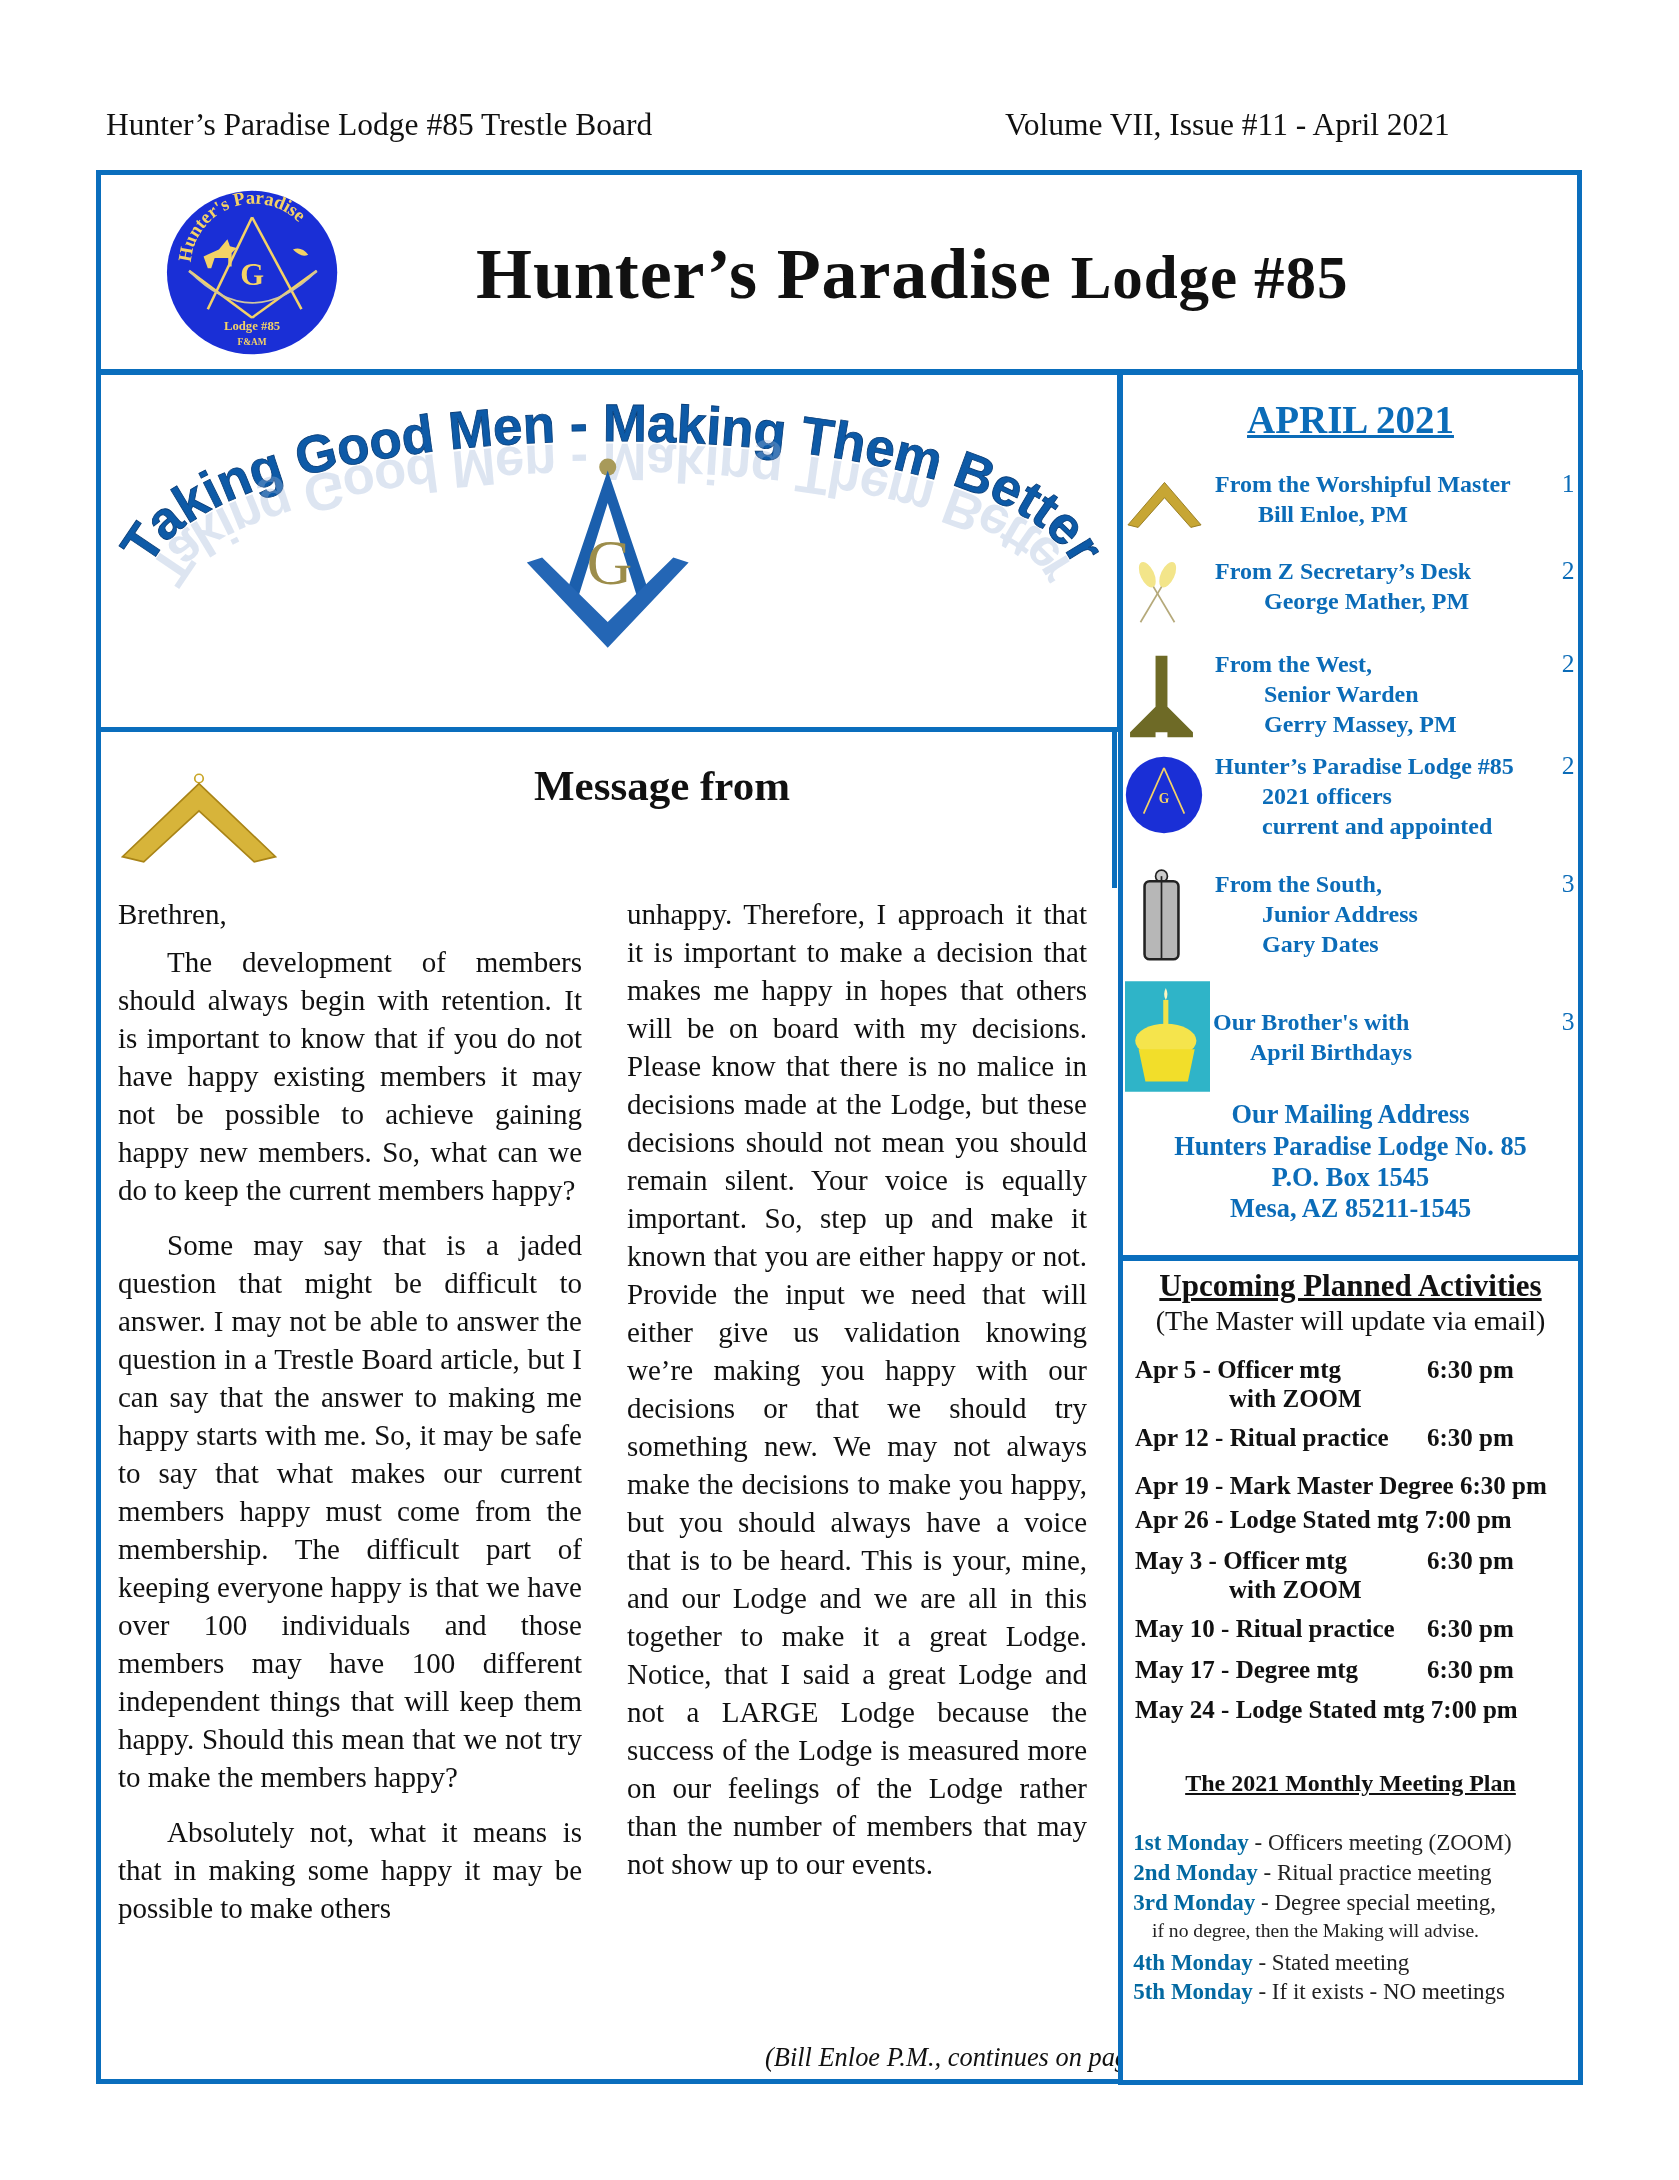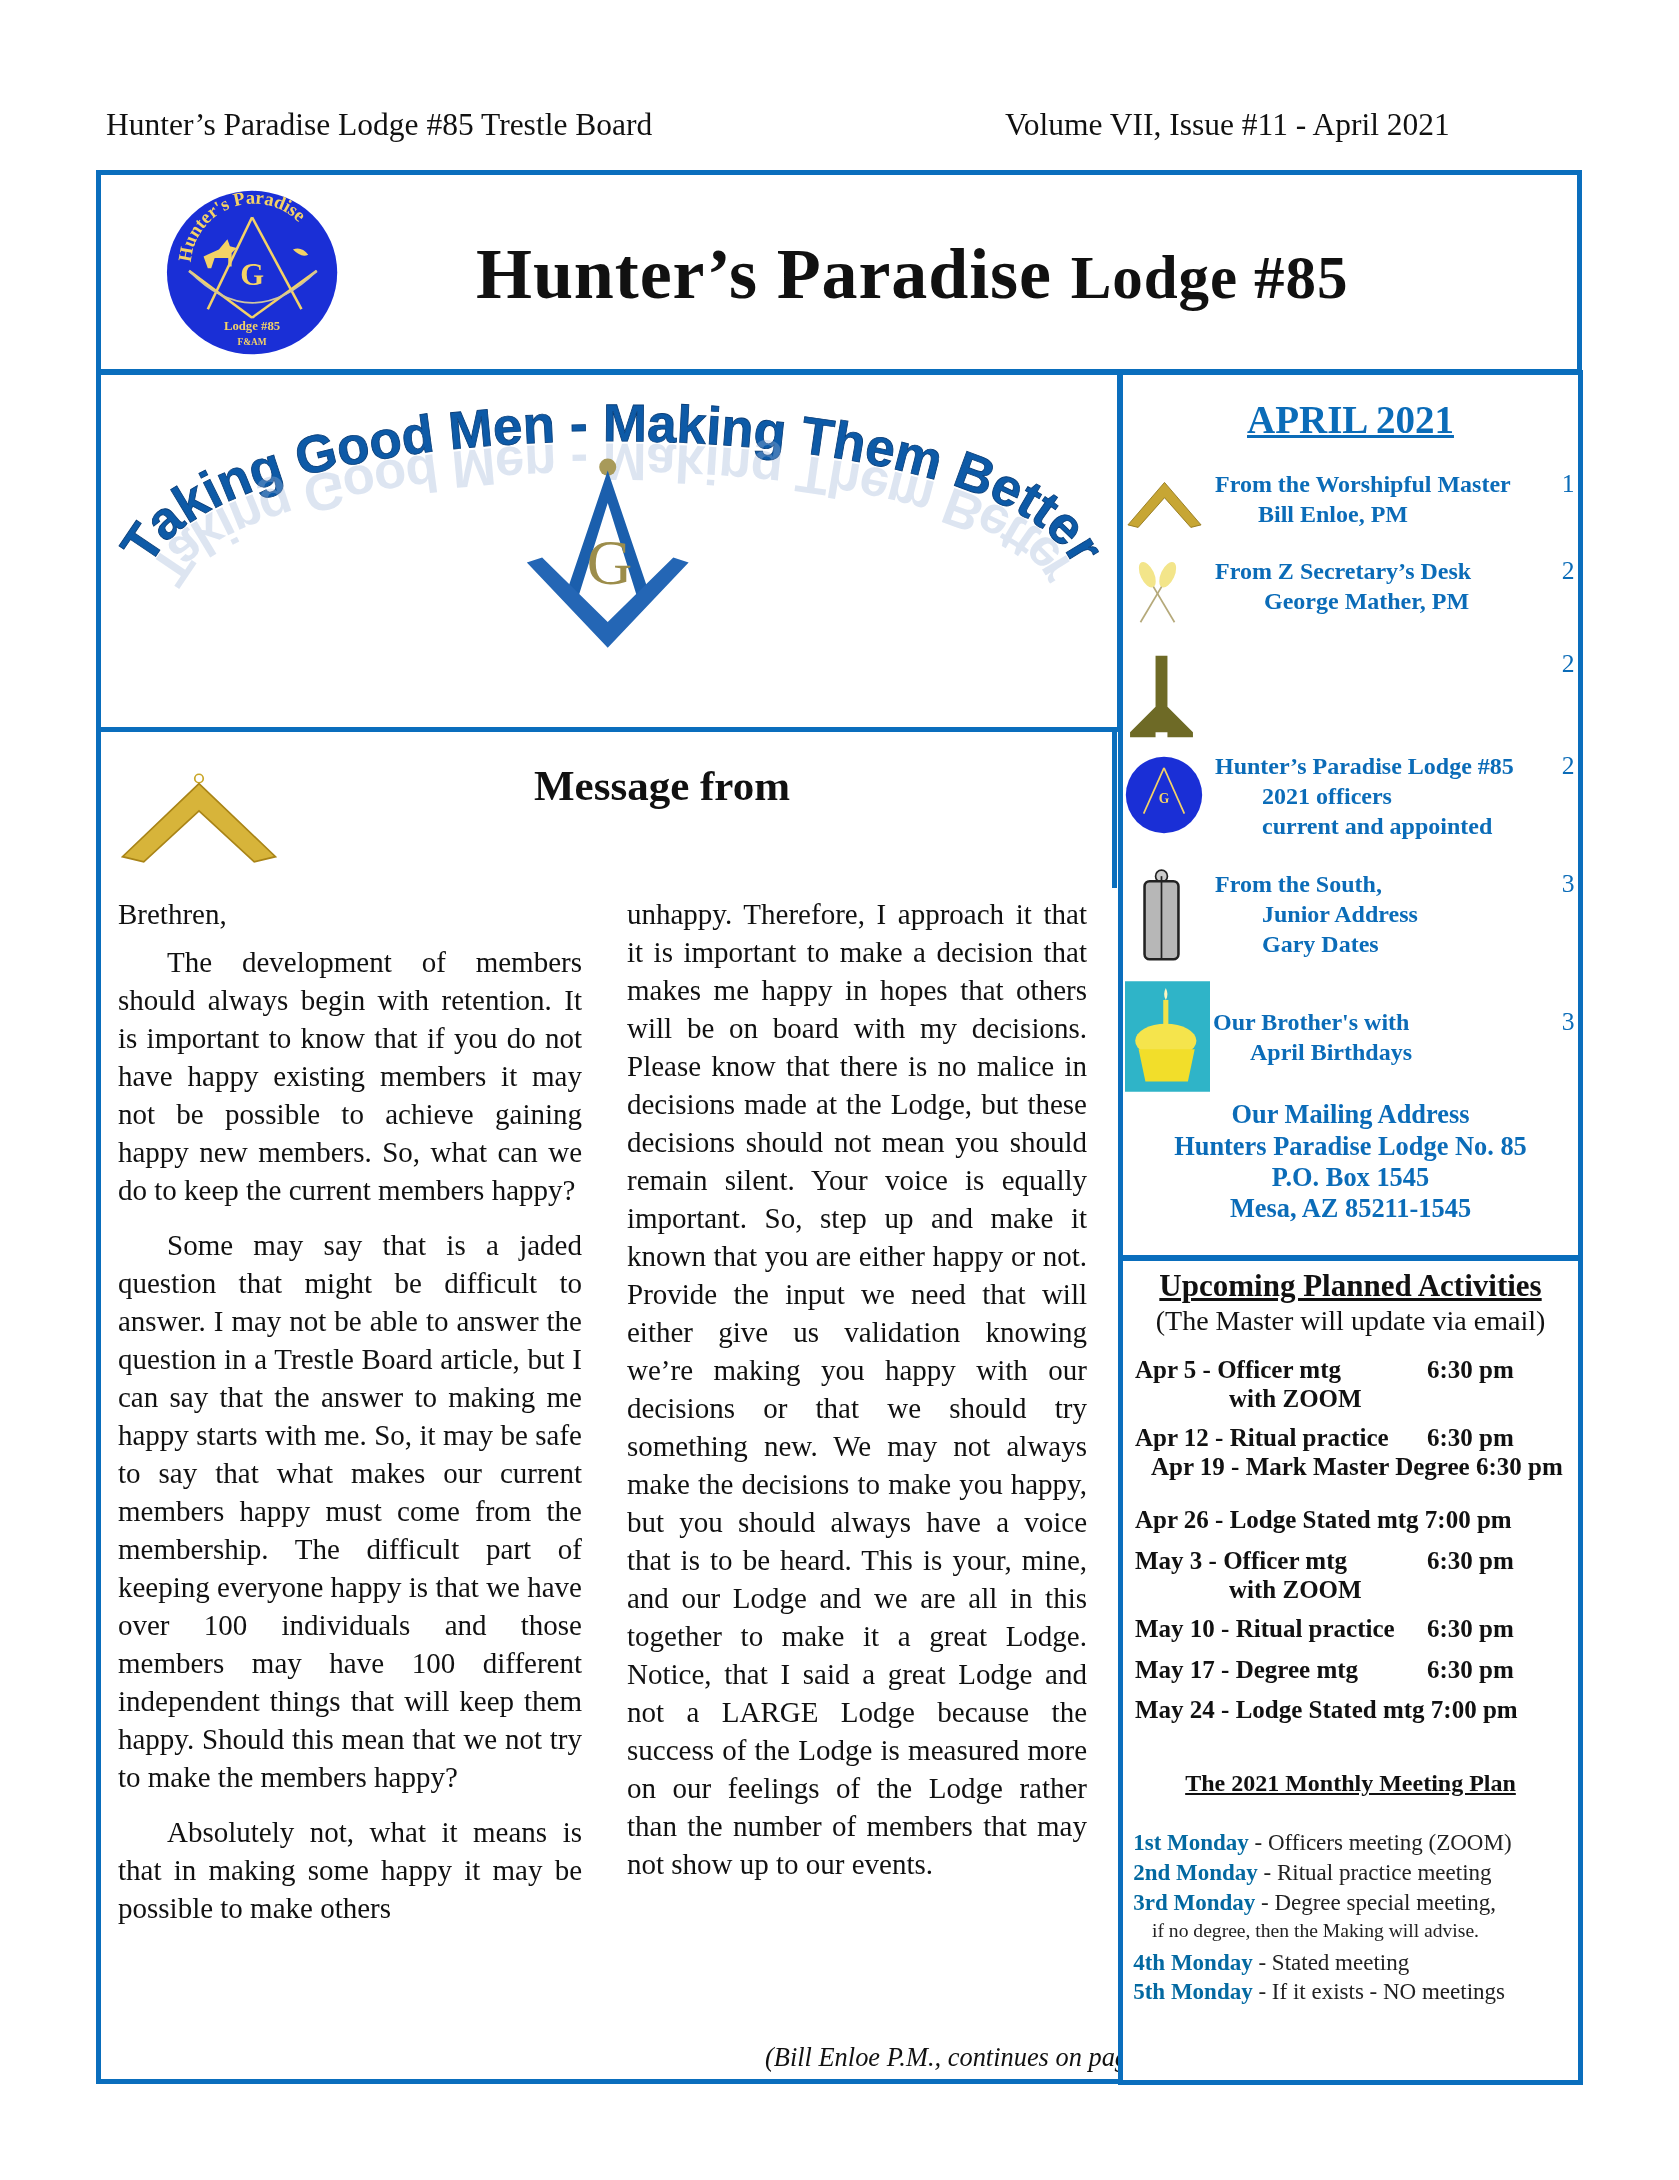--- a/index.html
+++ b/index.html
@@ -167,20 +167,21 @@
     <span class="toc-text" style="top:0;"><span>From Z Secretary’s Desk</span><br><span class="l2" style="padding-left:49px">George Mather, PM</span></span>
     <span class="toc-page" style="top:0;">2</span>
   </div>
 
   <div class="toc-item" style="top:274px;height:94px;">
     <span class="toc-icon" style="top:5.1px;left:0;">
       <svg width="77" height="85" viewBox="0 0 90 100">
           <path d="M38,2 h14 v60 l30,30 v6 h-30 v-6 h-14 v6 h-30 v-6 l30,-30z" fill="#6e6a26"></path>
         </svg>
     </span>
+    <span class="toc-text" style="top:0;"><span>From the West,</span><br><span class="l2" style="padding-left:49px">Senior Warden</span><br><span class="l2" style="padding-left:49px">Gerry Massey, PM</span></span>
     <span class="toc-page" style="top:0;">2</span>
   </div>
 
   <div class="toc-item" style="top:376px;height:94px;">
     <span class="toc-icon" style="top:5.1px;left:1.7px;">
       <svg width="78" height="78" viewBox="0 0 92 92" style="font-size:28.5px">
           <circle cx="46" cy="46" r="45" fill="#1a2fd6"></circle>
           <line x1="46" y1="14" x2="22" y2="68" stroke="#f4d266" stroke-width="2"></line>
           <line x1="46" y1="14" x2="70" y2="68" stroke="#f4d266" stroke-width="2"></line>
           <text x="46" y="56" text-anchor="middle" font-family="Liberation Serif, serif" font-weight="bold" font-size="16" fill="#f4d266">G</text>
@@ -228,21 +229,21 @@
 
   <div class="act-row" style="top:94px;height:58px;">
     <span class="ev">Apr 5 - Officer mtg</span>
       <span class="tm">6:30 pm</span>
       <span class="ev2">with ZOOM</span>
   </div>
   <div class="act-row" style="top:162px;height:29px;">
     <span class="ev">Apr 12 - Ritual practice</span>
       <span class="tm">6:30 pm</span>
   </div>
-  <div class="act-row" style="top:191px;height:29px;margin-left:16px;">
+  <div class="act-row" style="top:210px;height:29px;">
     <span class="ev">Apr 19 - Mark Master Degree 6:30 pm</span>
   </div>
   <div class="act-row" style="top:244px;height:29px;">
     <span class="ev">Apr 26 - Lodge Stated mtg 7:00 pm</span>
   </div>
   <div class="act-row" style="top:285px;height:58px;">
     <span class="ev">May 3 - Officer mtg</span>
       <span class="tm">6:30 pm</span>
       <span class="ev2">with ZOOM</span>
   </div>

